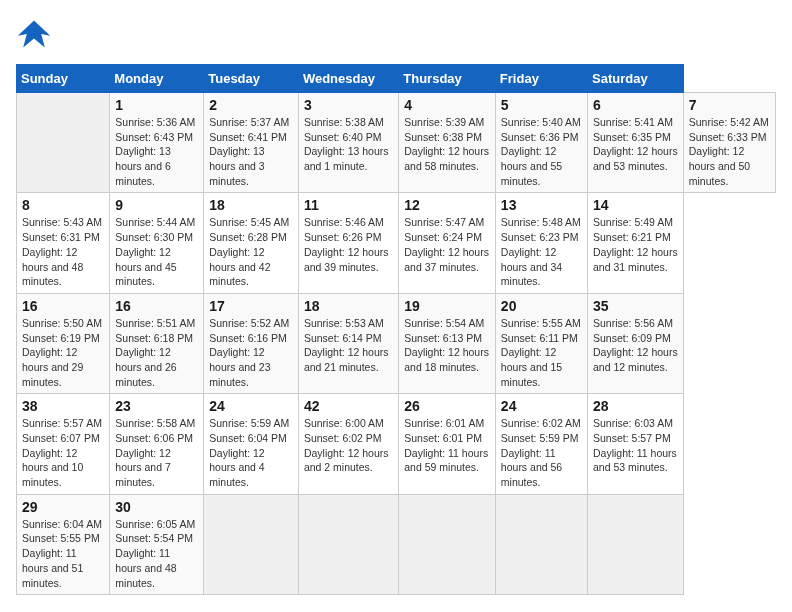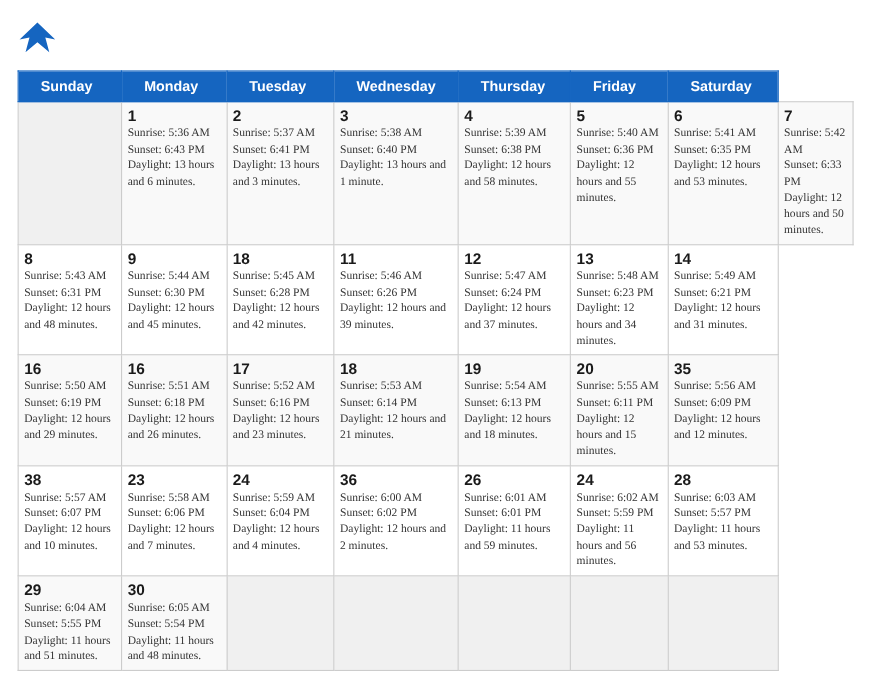--- a/index.html
+++ b/index.html
@@ -47,21 +47,21 @@
       color: #444;
     }
     table {
       width: 100%;
       border-collapse: collapse;
       font-size: 11px;
     }
     thead th {
       background: #1565c0;
       color: #fff;
-      padding: 6px 20px;
+      padding: 6px 4px;
       text-align: left;
       font-size: 13px;
       font-weight: bold;
       border: 1px solid #1565c0;
     }
     tbody td {
       vertical-align: top;
       border: 1px solid #ccc;
       padding: 4px 5px;
       width: 108px;
@@ -75,21 +75,20 @@
       font-size: 14px;
       font-weight: bold;
       color: #1a1a1a;
       display: block;
       margin-bottom: 2px;
     }
     .day-info {
       font-size: 10.5px;
       color: #333;
       line-height: 1.4;
-      font-family: Liberation Serif, serif;
     }
     .empty-cell {
       background: #f0f0f0 !important;
     }
     tbody tr:last-child td.empty-cell {
       background: #f0f0f0 !important;
     }
   </style>
 </head>
 <body>
@@ -317,21 +316,21 @@
       </td>
         <td>
         <span class="day-num">24</span>
         <div class="day-info">
           Sunrise: 5:59 AM<br>
           Sunset: 6:04 PM<br>
           Daylight: 12 hours and 4 minutes.
         </div>
       </td>
         <td>
-        <span class="day-num">36</span>
+        <span class="day-num">42</span>
         <div class="day-info">
           Sunrise: 6:00 AM<br>
           Sunset: 6:02 PM<br>
           Daylight: 12 hours and 2 minutes.
         </div>
       </td>
         <td>
         <span class="day-num">26</span>
         <div class="day-info">
           Sunrise: 6:01 AM<br>

